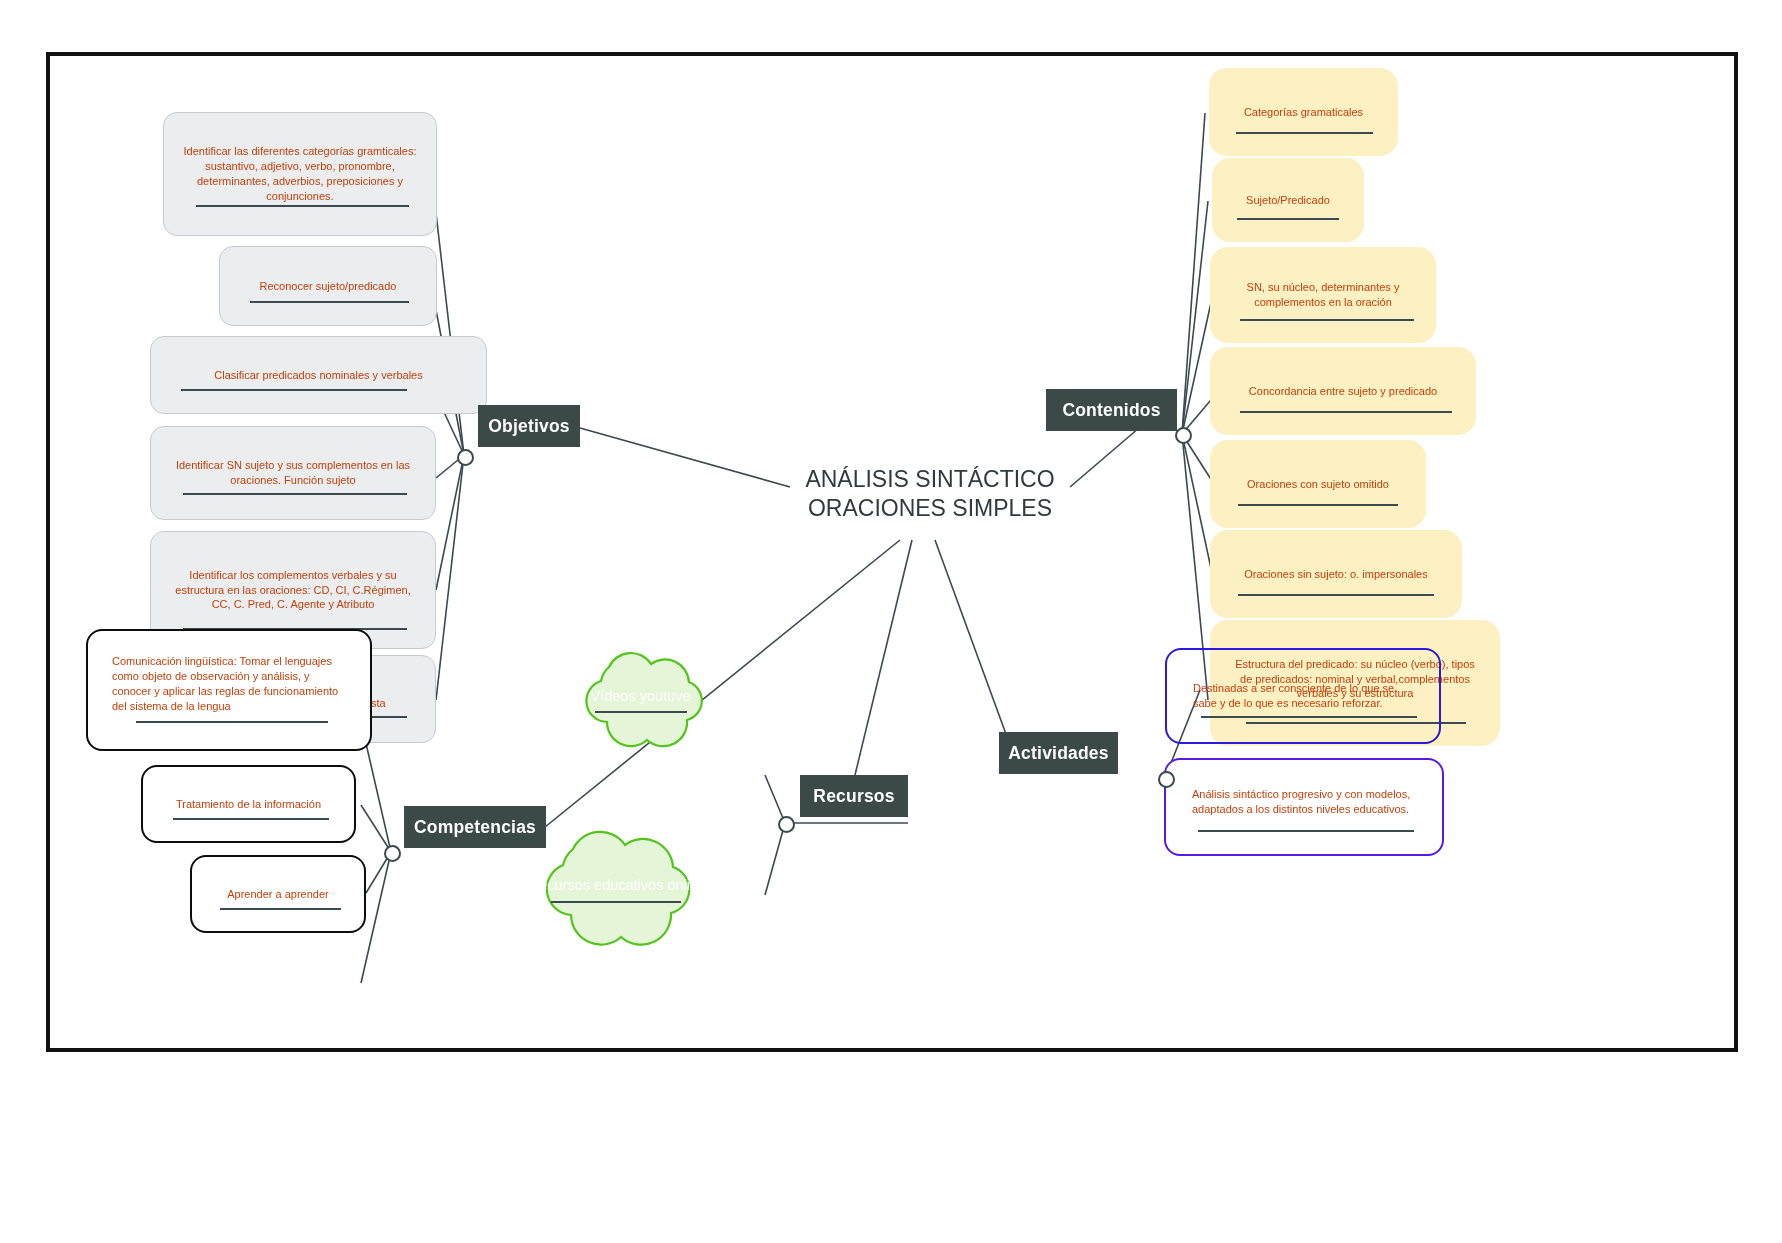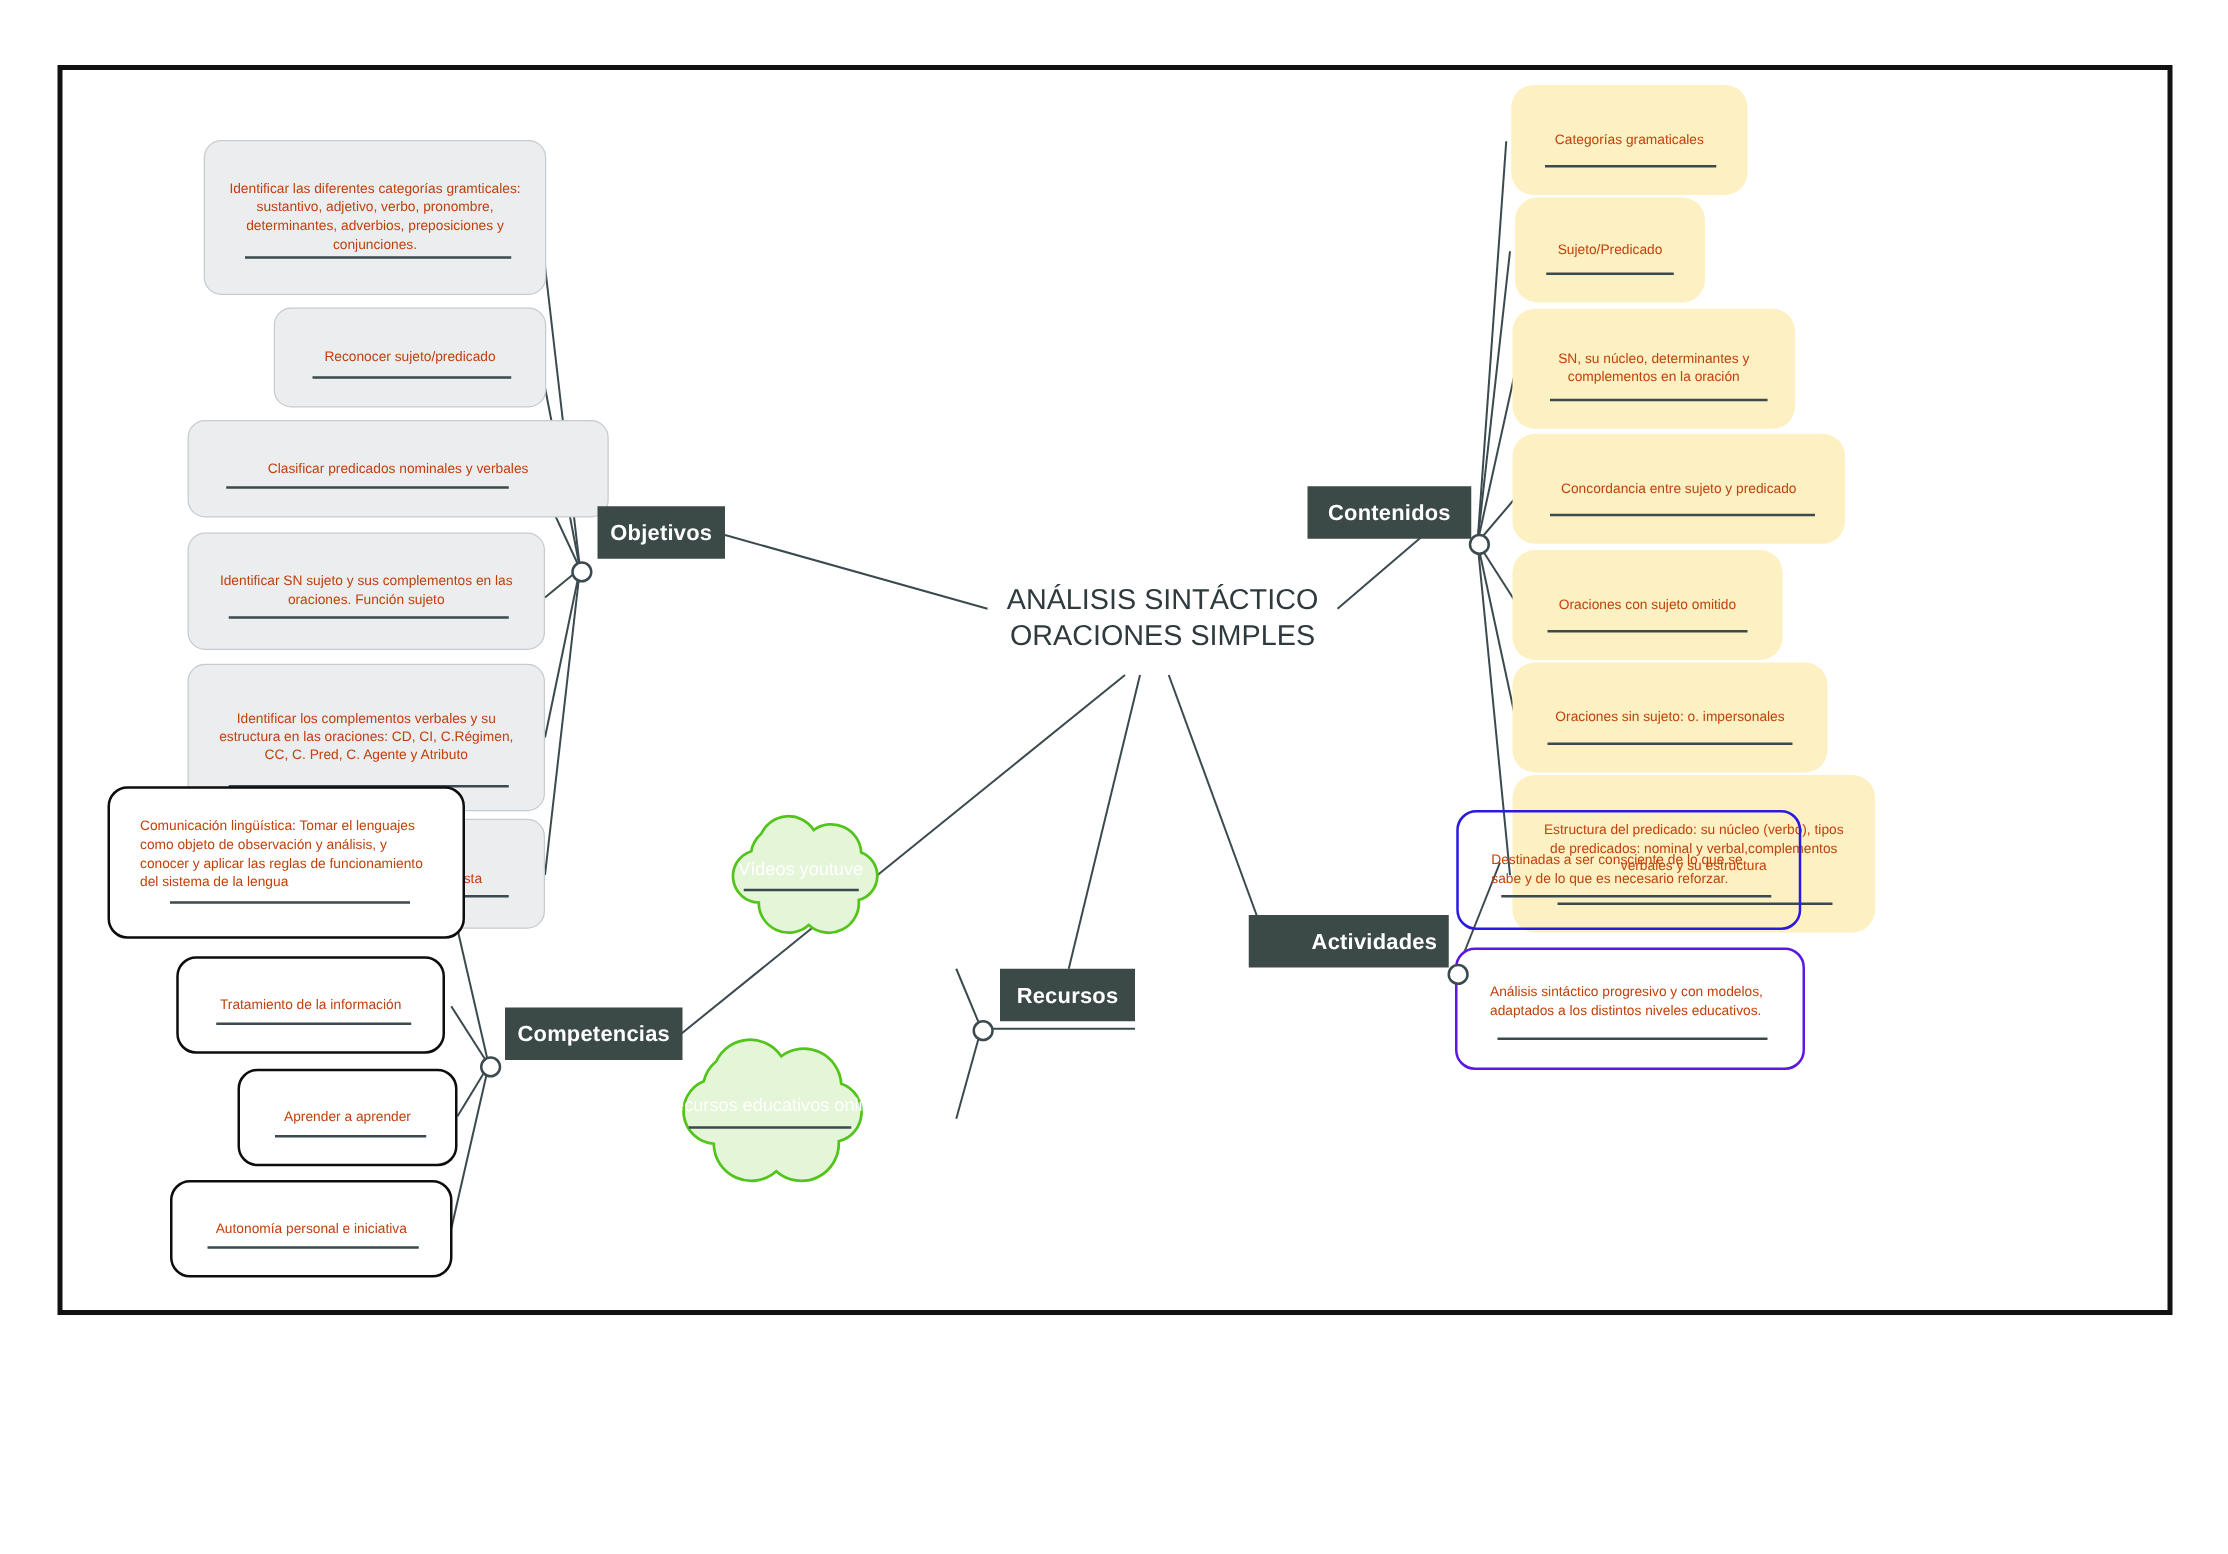--- a/index.html
+++ b/index.html
@@ -198,21 +198,21 @@
   </div>
   <div class="branch" style="left:404px; top:806px; width:142px; height:42px;">
     <span>Competencias</span>
   </div>
   <div class="branch" style="left:800px; top:775px; width:108px; height:42px;">
     <span>Recursos</span>
   </div>
   <div class="branch" style="left:1046px; top:389px; width:131px; height:42px;">
     <span>Contenidos</span>
   </div>
-  <div class="branch" style="left:999px; top:732px; width:119px; height:42px;padding-left:41px;">
+  <div class="branch" style="left:999px; top:732px; width:119px; height:42px;">
     <span>Actividades</span>
   </div>
 
   <div class="joint" style="left:457px; top:449px;"></div>
   <div class="joint" style="left:384px; top:845px;"></div>
   <div class="joint" style="left:778px; top:816px;"></div>
   <div class="joint" style="left:1175px; top:427px;"></div>
   <div class="joint" style="left:1158px; top:771px;"></div>
 
   <div class="node card-grey" style="left:163px; top:112px; width:274px; height:124px;">
@@ -253,24 +253,20 @@
   <div class="node card-white" style="left:141px; top:765px; width:215px; height:78px;">
     <div class="txt">Tratamiento de la información</div>
     <div class="ul" style="left:30px; bottom:21px; width:156px;"></div>
   </div>
 
   <div class="node card-white" style="left:190px; top:855px; width:176px; height:78px;">
     <div class="txt">Aprender a aprender</div>
     <div class="ul" style="left:28px; bottom:21px; width:121px;"></div>
   </div>
 
-  <div class="node card-white" style="left:136px; top:944px; width:226px; height:78px;">
-    <div class="txt">Autonomía personal e iniciativa</div>
-    <div class="ul" style="left:28px; bottom:21px; width:169px;"></div>
-  </div>
 
   <div class="node card-yellow" style="left:1209px; top:68px; width:189px; height:88px;">
     <div class="txt">Categorías gramaticales</div>
     <div class="ul" style="left:27px; bottom:22px; width:137px;"></div>
   </div>
 
   <div class="node card-yellow" style="left:1212px; top:158px; width:152px; height:84px;">
     <div class="txt">Sujeto/Predicado</div>
     <div class="ul" style="left:25px; bottom:22px; width:102px;"></div>
   </div>

